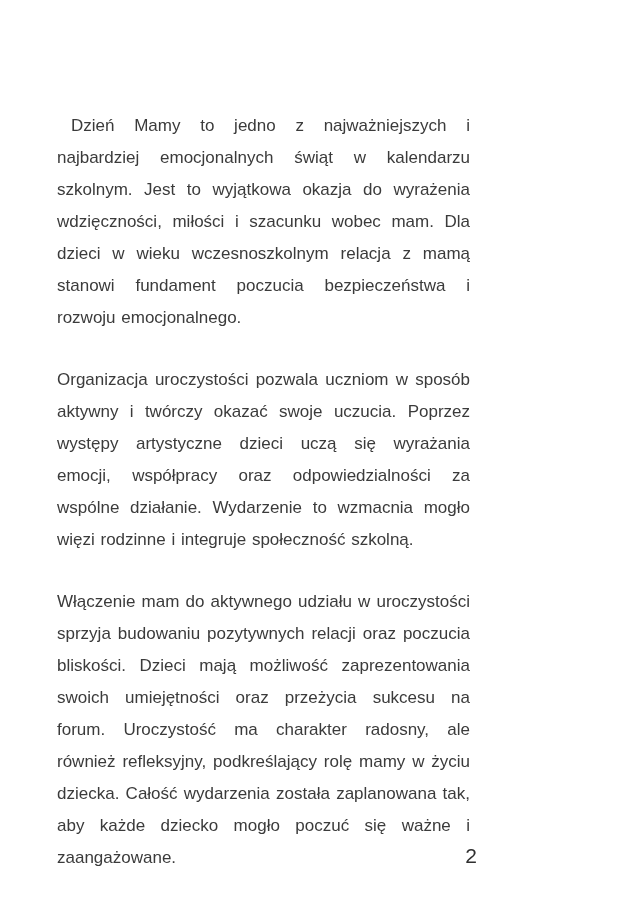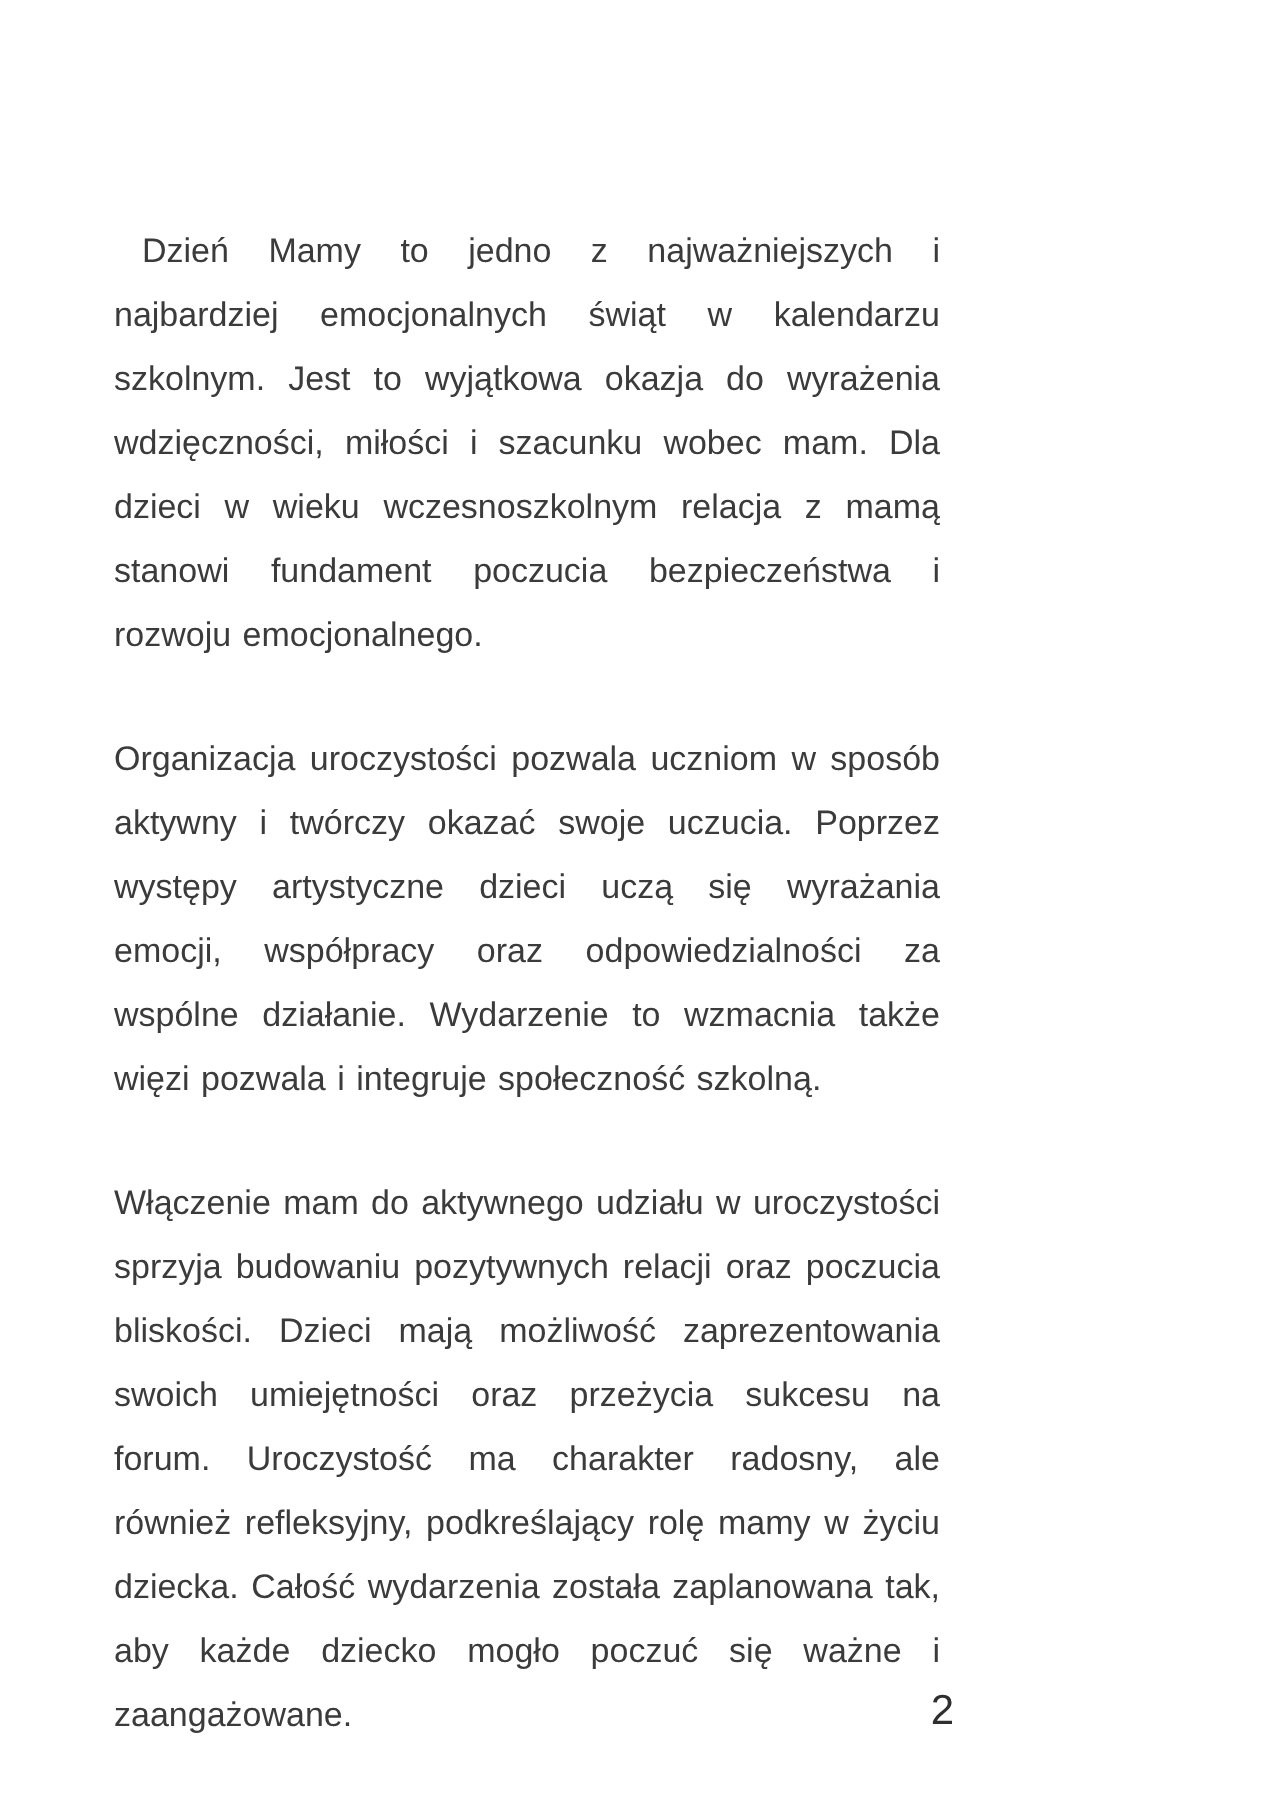--- a/index.html
+++ b/index.html
@@ -42,17 +42,17 @@
     font-size: 21px;
     line-height: 1;
   }
 </style>
 </head>
 <body>
 
 <div class="page">
   <div class="content">
     <p class="indented">Dzień Mamy to jedno z najważniejszych i najbardziej emocjonalnych świąt w kalendarzu szkolnym. Jest to wyjątkowa okazja do wyrażenia wdzięczności, miłości i szacunku wobec mam. Dla dzieci w wieku wczesnoszkolnym relacja z mamą stanowi fundament poczucia bezpieczeństwa i rozwoju emocjonalnego.</p>
-    <p>Organizacja uroczystości pozwala uczniom w sposób aktywny i twórczy okazać swoje uczucia. Poprzez występy artystyczne dzieci uczą się wyrażania emocji, współpracy oraz odpowiedzialności za wspólne działanie. Wydarzenie to wzmacnia także więzi pozwala i integruje społeczność szkolną.</p>
+    <p>Organizacja uroczystości pozwala uczniom w sposób aktywny i twórczy okazać swoje uczucia. Poprzez występy artystyczne dzieci uczą się wyrażania emocji, współpracy oraz odpowiedzialności za wspólne działanie. Wydarzenie to wzmacnia mogło więzi rodzinne i integruje społeczność szkolną.</p>
     <p>Włączenie mam do aktywnego udziału w uroczystości sprzyja budowaniu pozytywnych relacji oraz poczucia bliskości. Dzieci mają możliwość zaprezentowania swoich umiejętności oraz przeżycia sukcesu na forum. Uroczystość ma charakter radosny, ale również refleksyjny, podkreślający rolę mamy w życiu dziecka. Całość wydarzenia została zaplanowana tak, aby każde dziecko mogło poczuć się ważne i zaangażowane.</p>
   </div>
   <div class="page-number">2</div>
 </div>
 
 </body></html>

